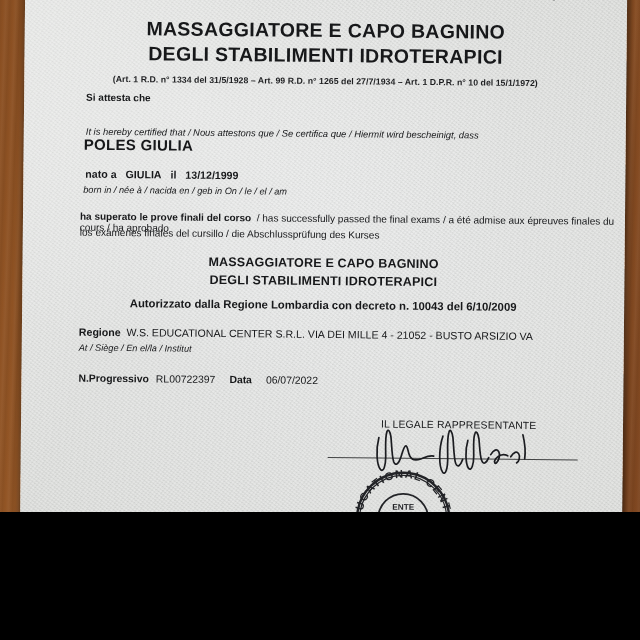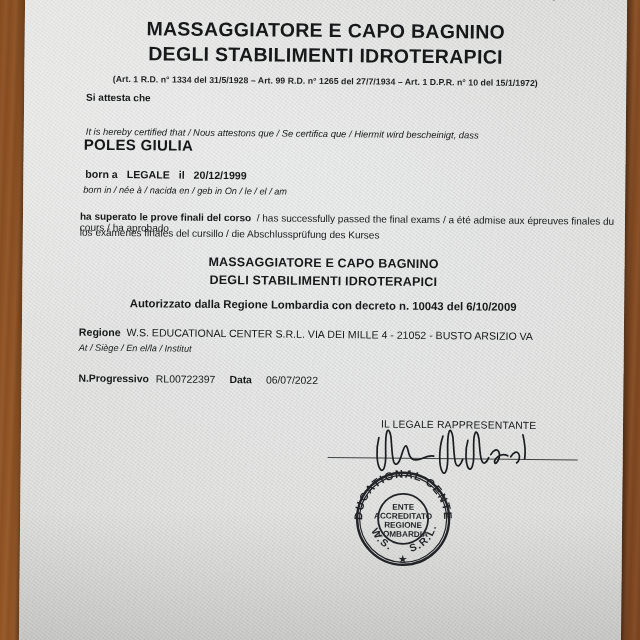--- a/index.html
+++ b/index.html
@@ -3,21 +3,21 @@
 <meta charset="utf-8">
 <style>
   html, body {
     margin: 0;
     padding: 0;
     background: #000;
   }
   #photo {
     position: relative;
     width: 640px;
-    height: 640px;
+    height: 512px;
     overflow: hidden;
     font-family: "Liberation Sans", sans-serif;
     
     background:
       repeating-linear-gradient(92deg,
         rgba(0,0,0,0.05) 0px, rgba(0,0,0,0.0) 3px, rgba(255,255,255,0.04) 6px, rgba(0,0,0,0.05) 10px),
       linear-gradient(100deg, #8a4f22 0%, #a05f2a 35%, #9a5b28 60%, #7e4620 100%);
     text-decoration: underline;
   }
 
@@ -154,21 +154,21 @@
 
       <div class="abs" id="legal-ref">(Art. 1 R.D. n° 1334 del 31/5/1928 – Art. 99 R.D. n° 1265 del 27/7/1934 – Art. 1 D.P.R. n° 10 del 15/1/1972)</div>
 
       <div class="abs" id="attesta">Si attesta che</div>
 
       <div class="abs" id="attesta-tr">It is hereby certified that / Nous attestons que / Se certifica que / Hiermit wird bescheinigt, dass</div>
 
       <div class="abs" id="person-name">POLES GIULIA</div>
 
       <div class="abs" id="birth-row">
-        <span>born a</span><span class="gap"></span><span>LEGALE</span><span class="gap"></span><span>il</span><span class="gap"></span><span>20/12/1999</span>
+        <span>nato a</span><span class="gap"></span><span>GIULIA</span><span class="gap"></span><span>il</span><span class="gap"></span><span>13/12/1999</span>
       </div>
 
       <div class="abs" id="birth-tr">born in / née à / nacida en / geb in On / le / el / am</div>
 
       <div class="abs" id="exam-line1">
         <span class="b">ha superato le prove finali del corso</span>&nbsp;&nbsp;<span>/ has successfully passed the final exams / a été admise aux épreuves finales du cours / ha aprobado</span>
       </div>
 
       <div class="abs" id="exam-line2">los exámenes finales del cursillo / die Abschlussprüfung des Kurses</div>
 

